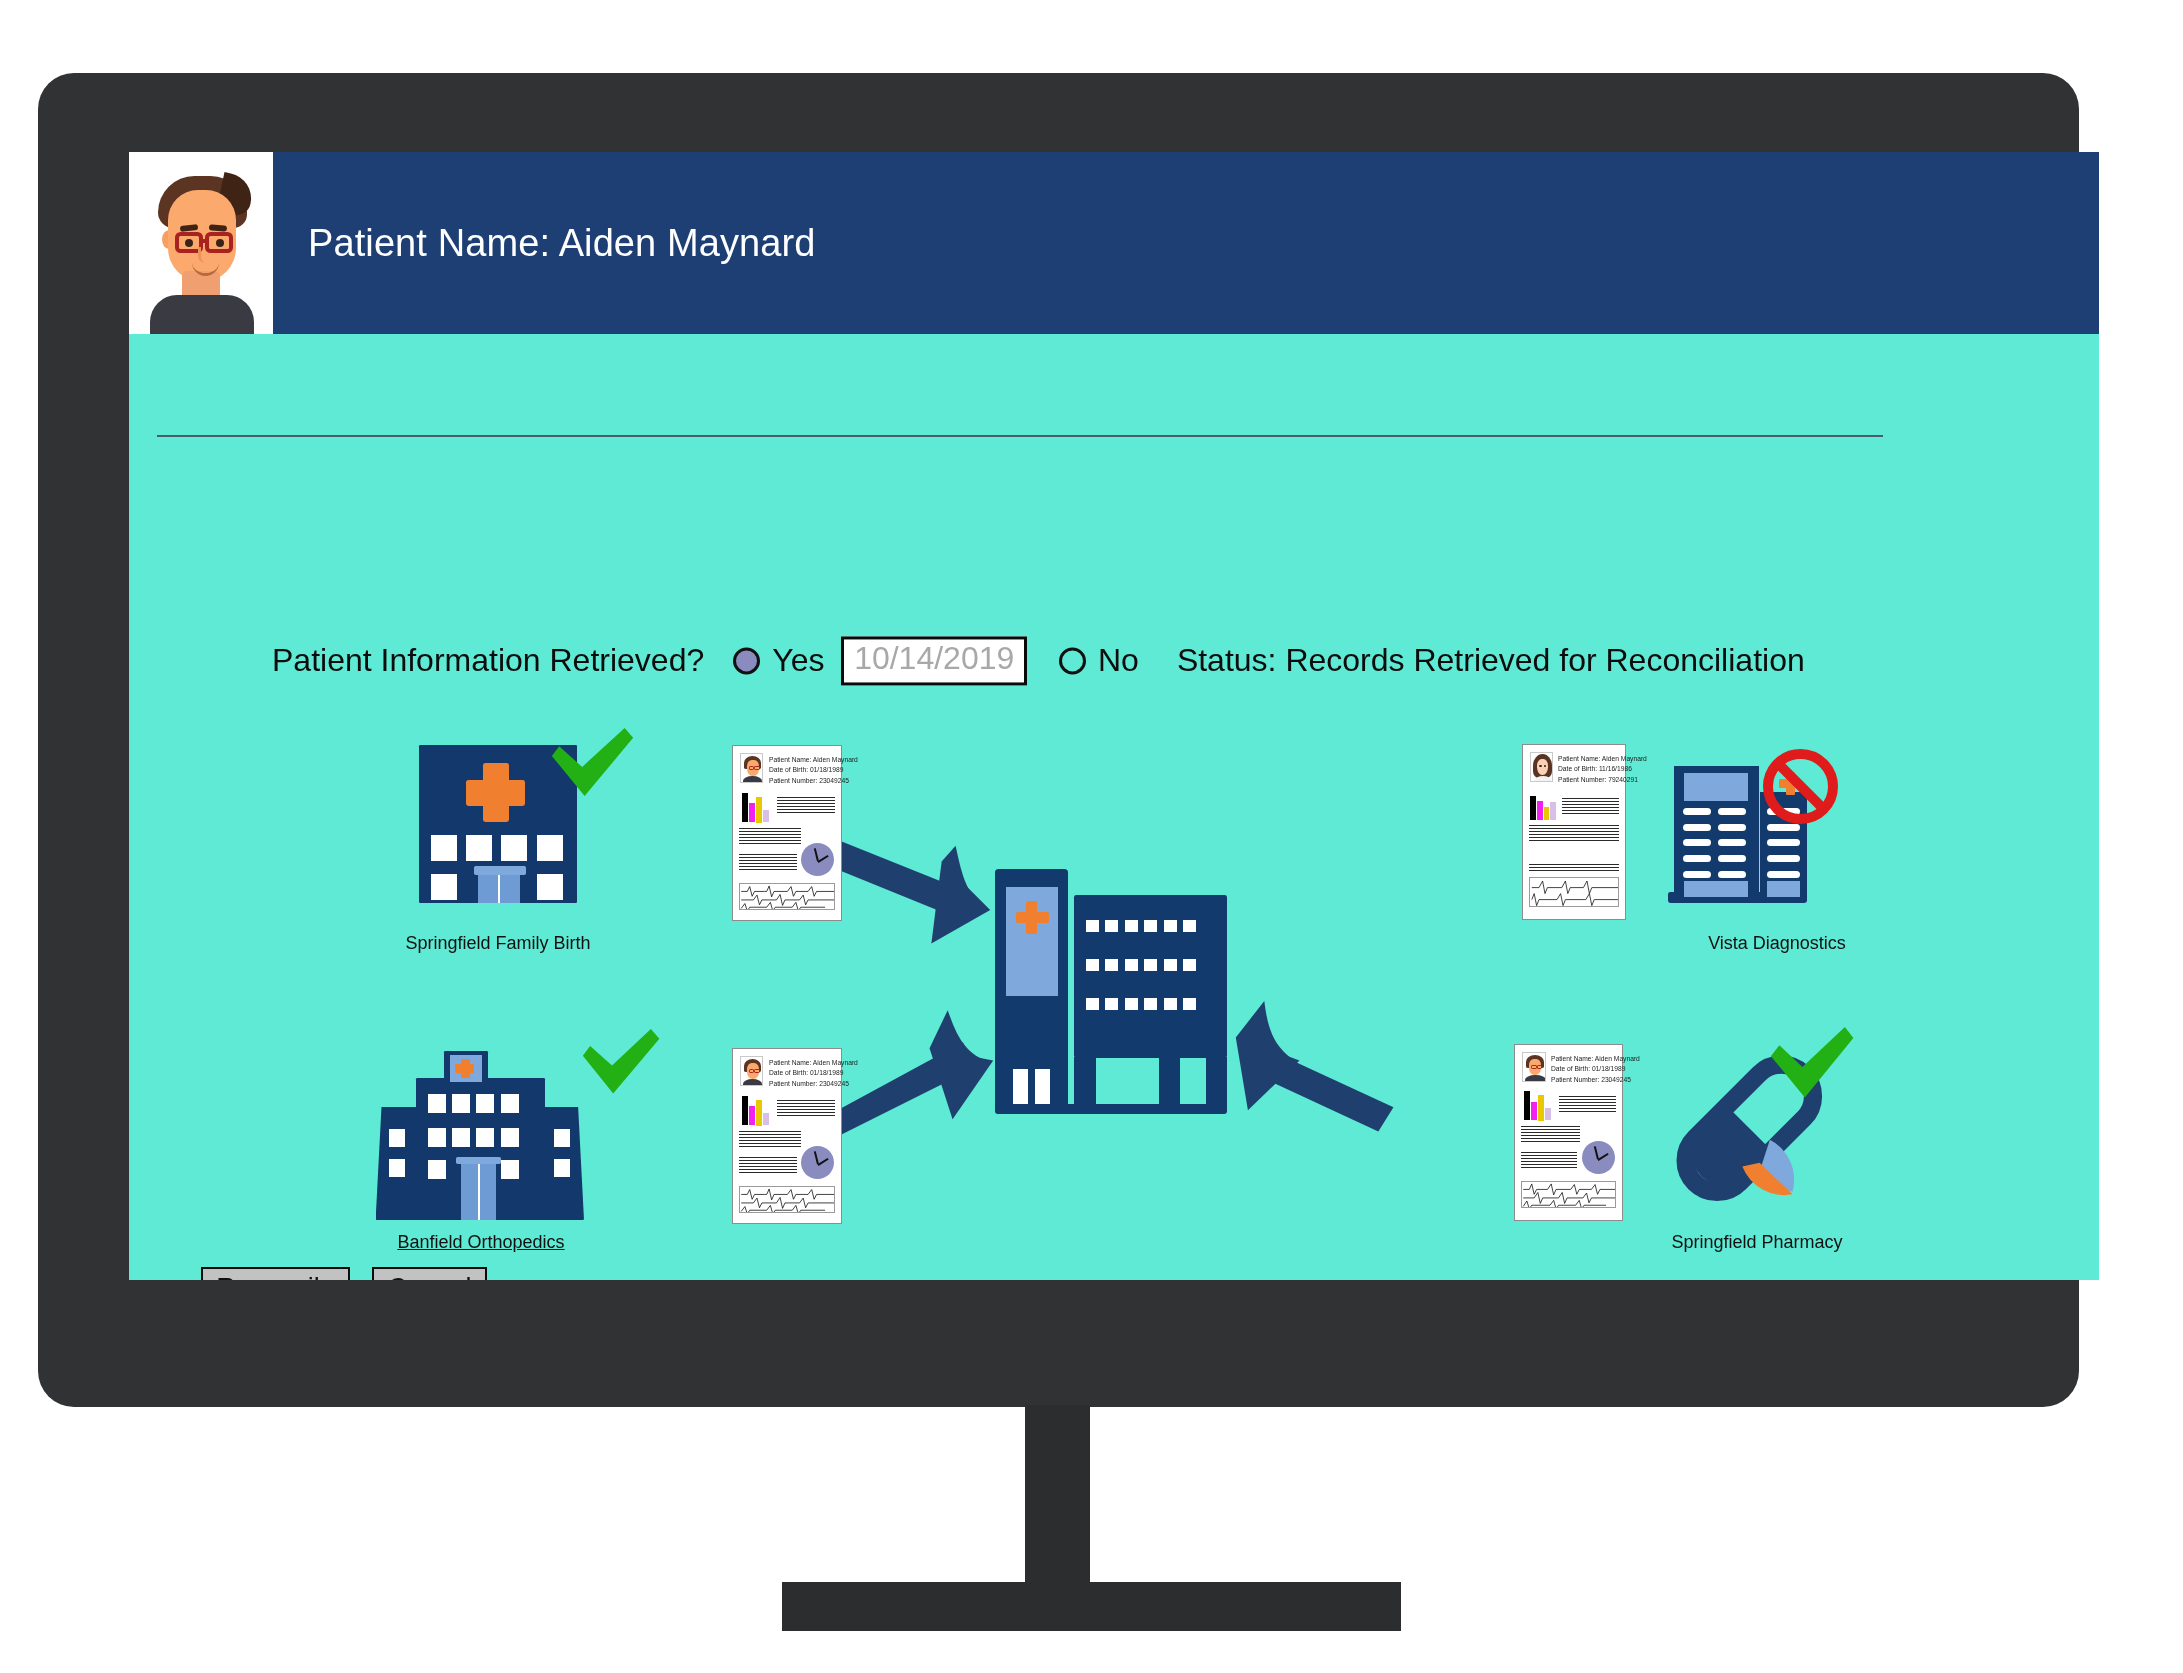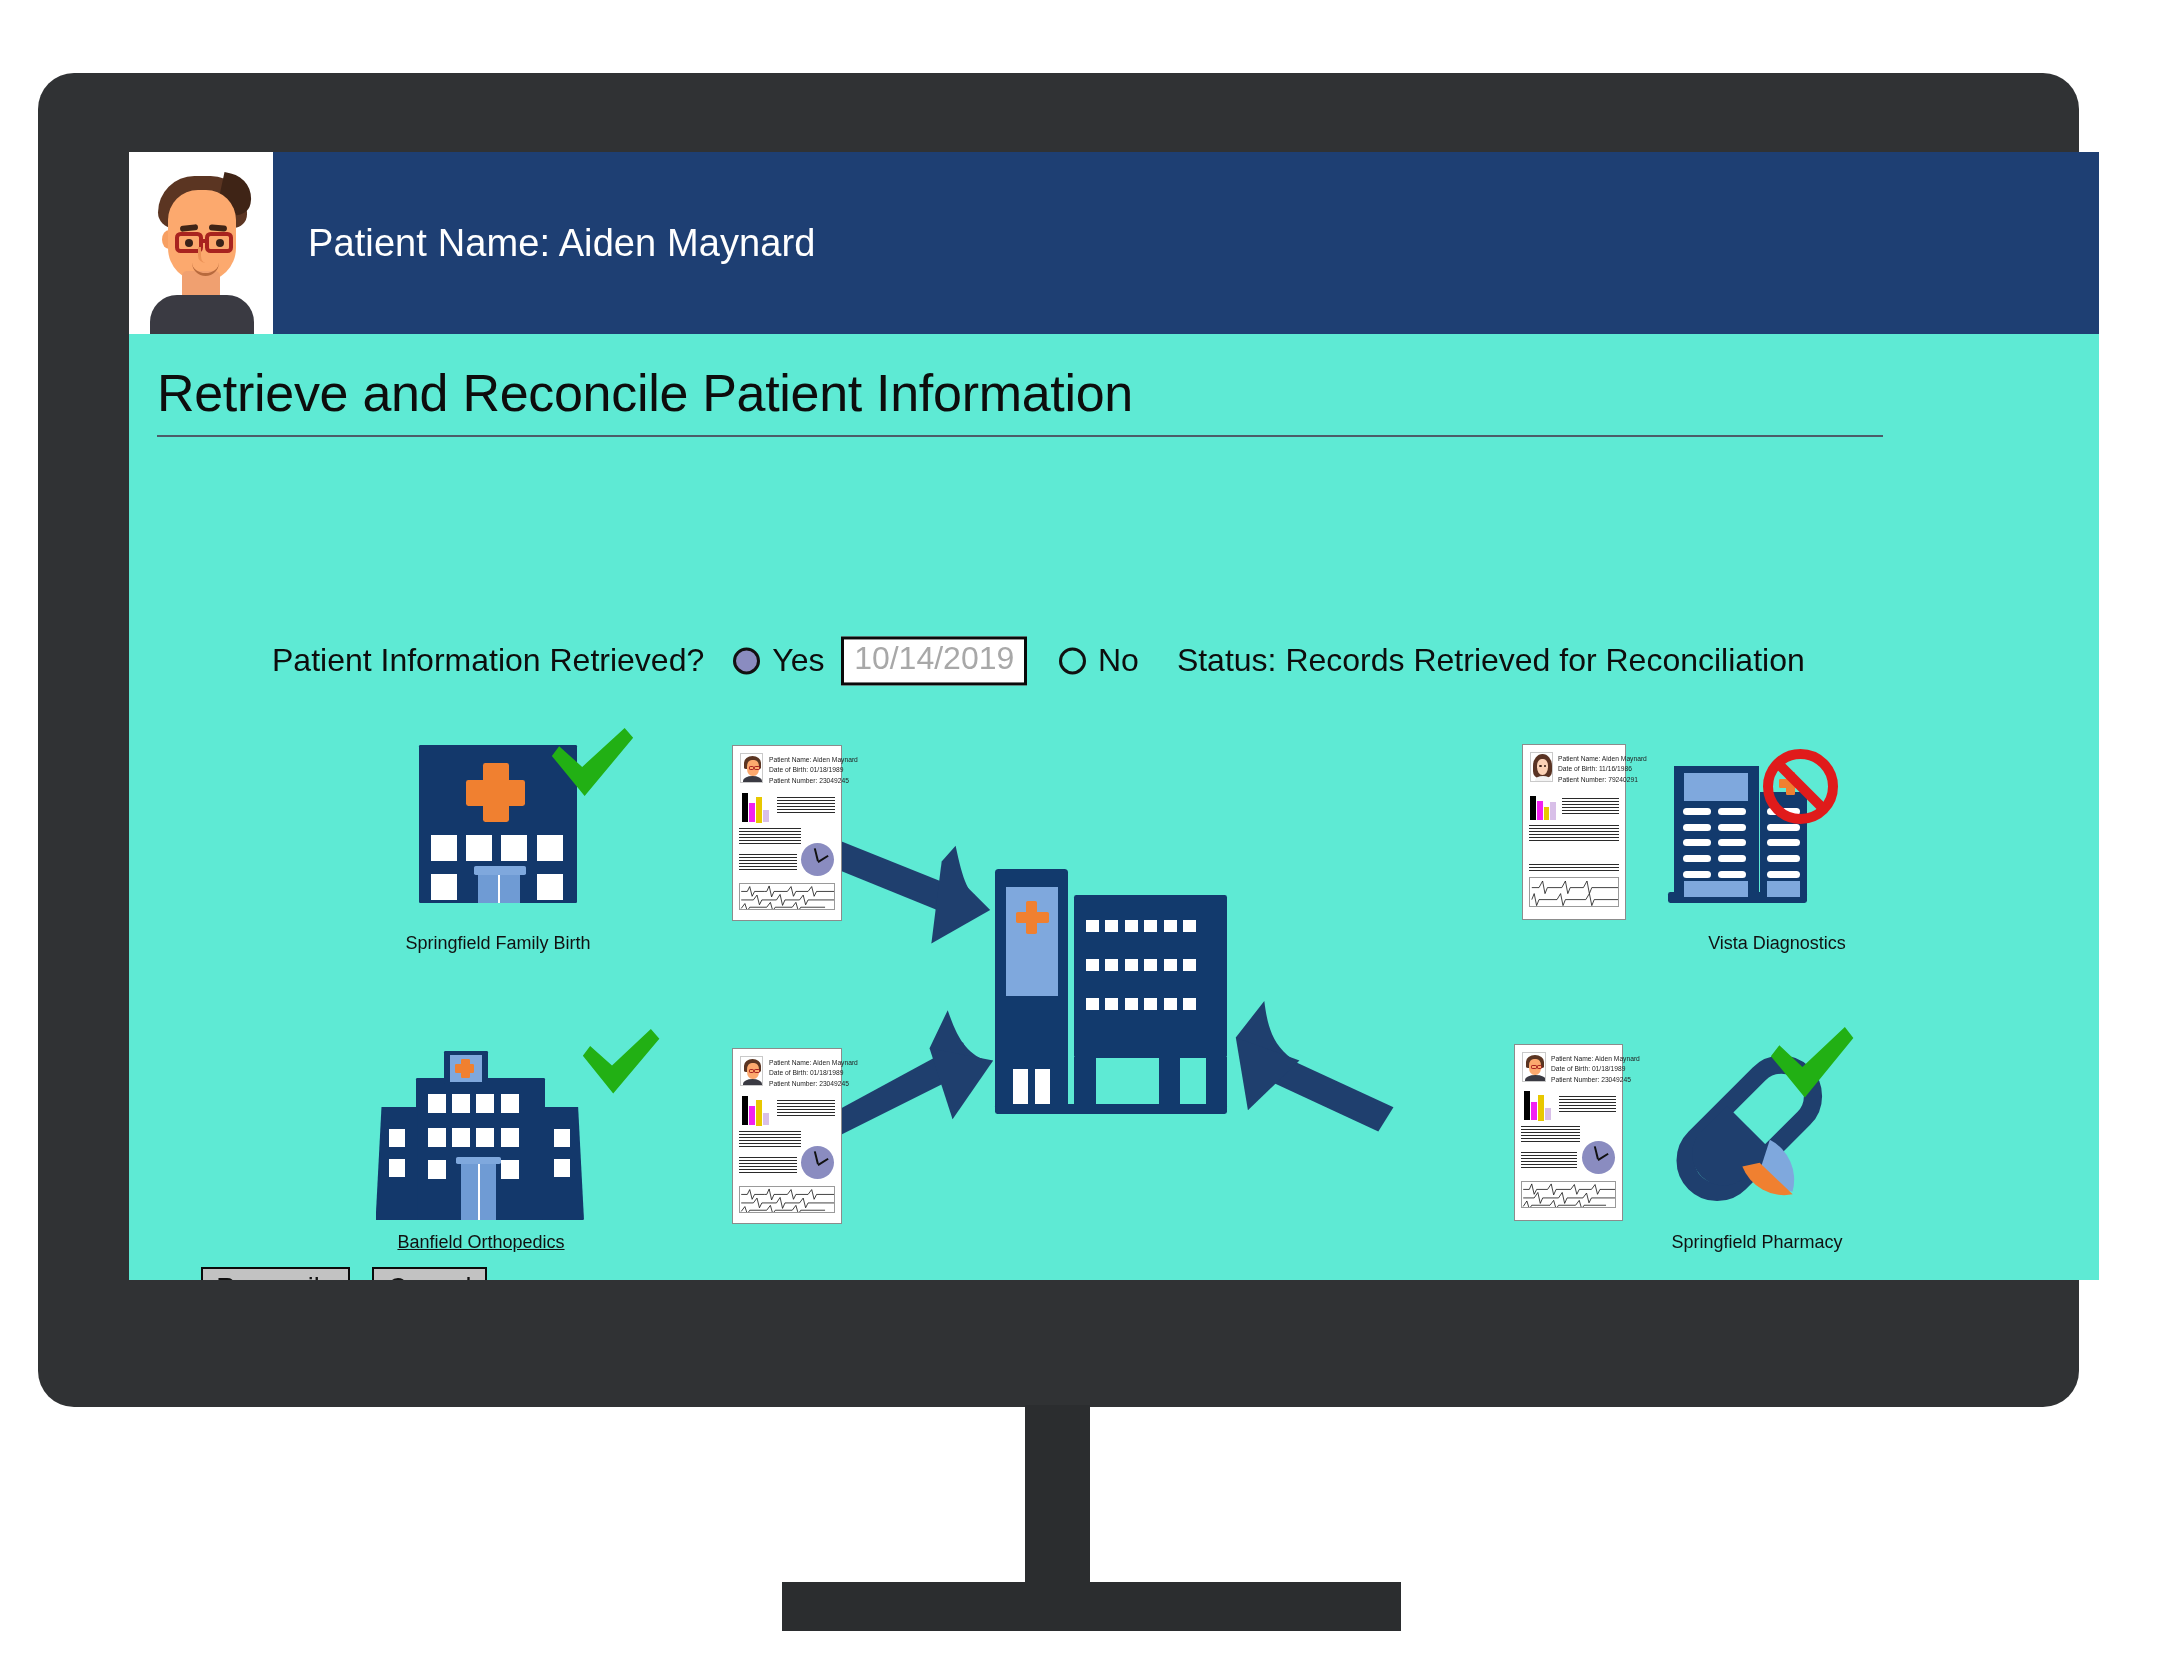--- a/index.html
+++ b/index.html
@@ -120,21 +120,20 @@
       <span class="av av-eye-l"></span>
       <span class="av av-eye-r"></span>
       <span class="av av-nose"></span>
       <span class="av av-mouth"></span>
     </div>
     <div id="banner-bar">
       <div class="banner-line">Patient Name: Aiden Maynard</div>
     </div>
   </div>
 
-  <div id="page-title">Retrieve and Reconcile Patient Information</div>
   <div id="title-rule"></div>
 
   <div id="form-row">
     <span class="form-label">Patient Information Retrieved?</span>
     <span style="width:29px"></span>
     <span class="radio checked"></span>
     <span style="width:12px"></span>
     <span class="form-label">Yes</span>
     <span style="width:17px"></span>
     <span id="date-field" title="10/14/2019">10/14/2019</span>

